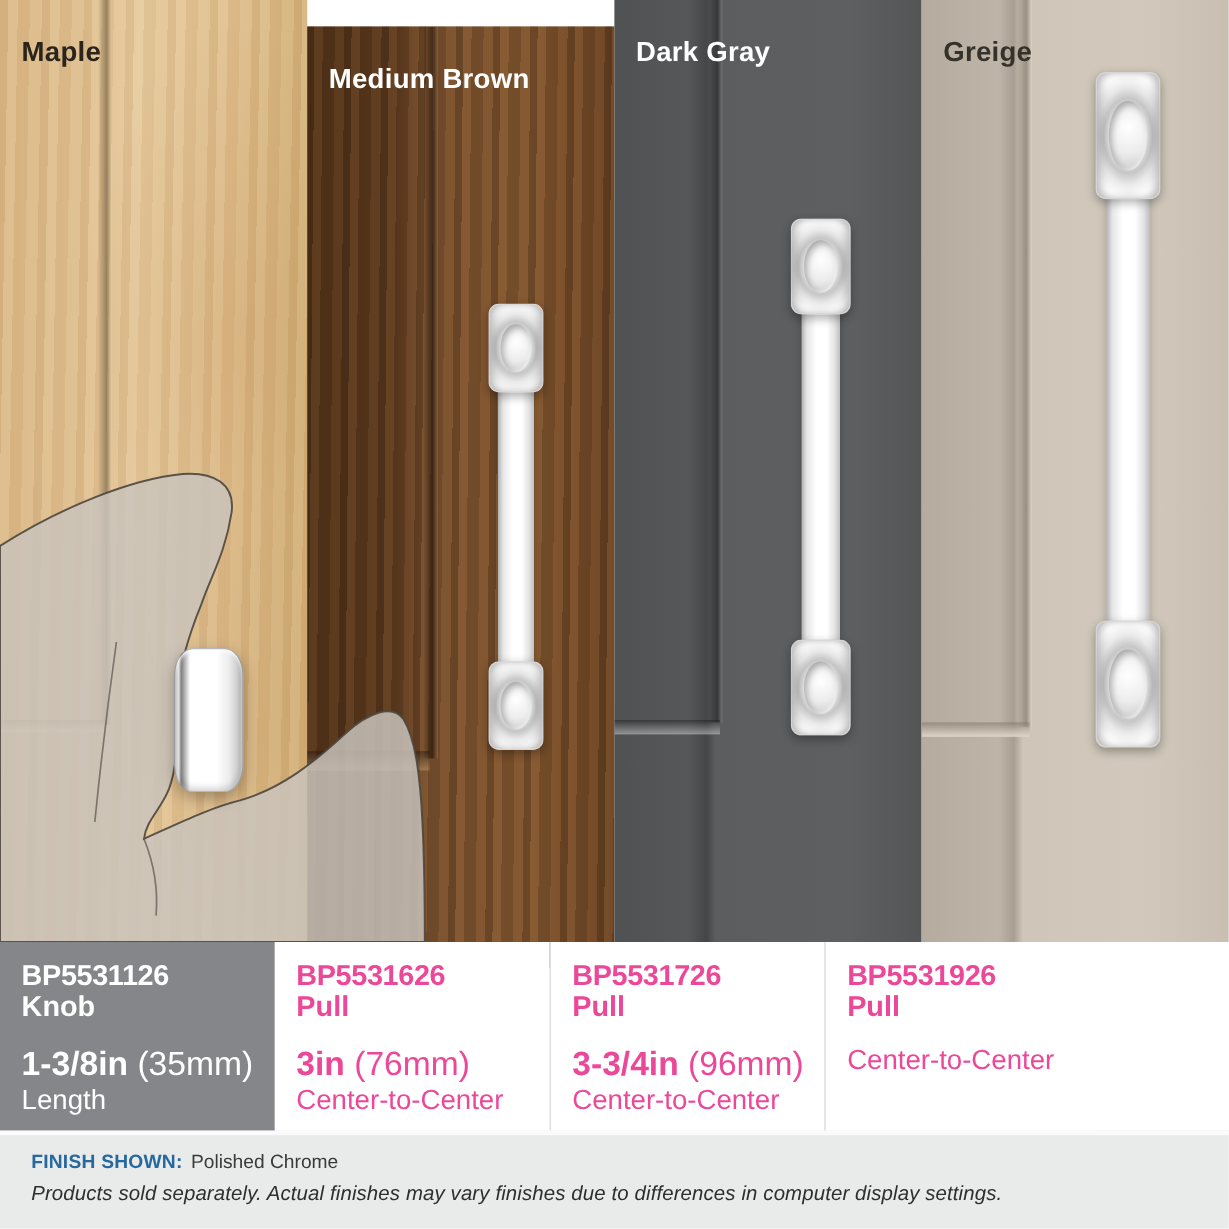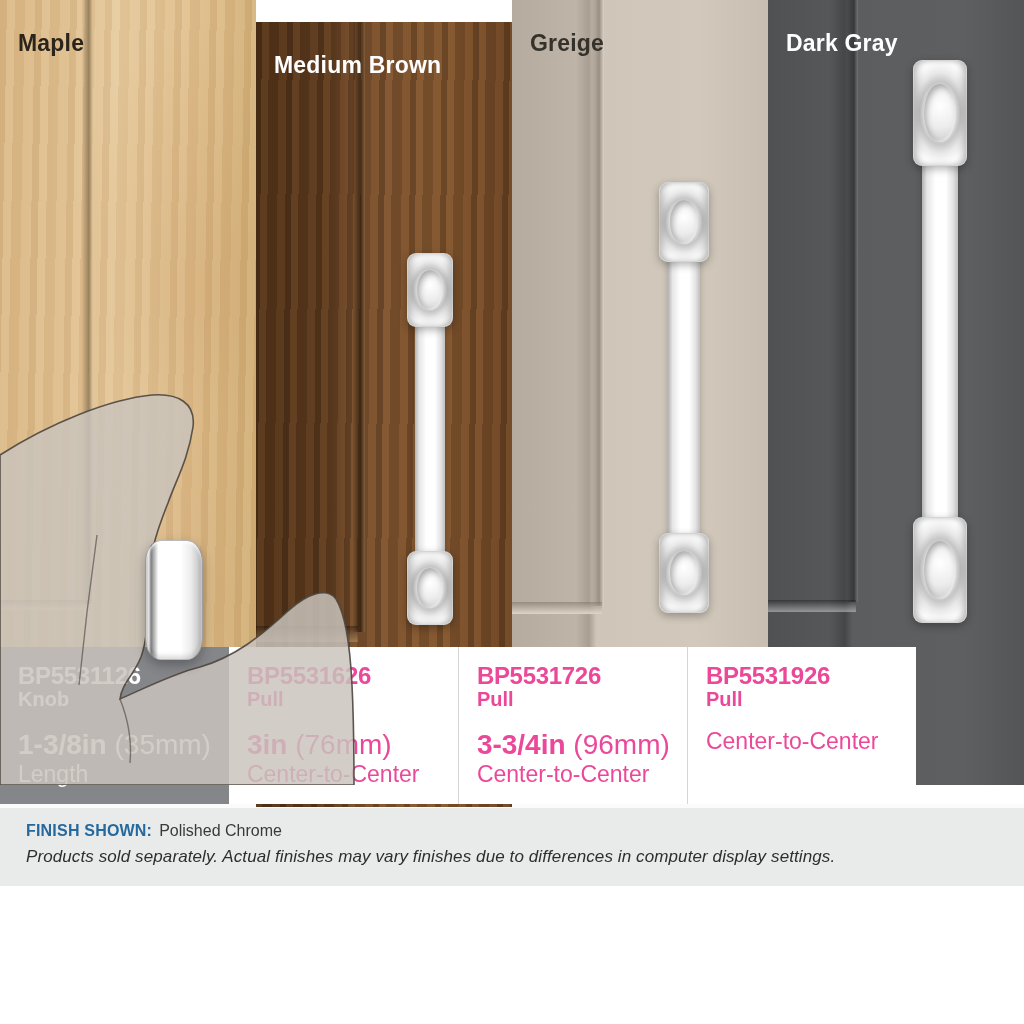--- a/index.html
+++ b/index.html
@@ -2,21 +2,21 @@
 <html><head>
 <meta charset="utf-8">
 <style>
   html,body{margin:0;padding:0;background:#fff;}
   .stage{
     position:relative;width:1024px;height:1024px;overflow:hidden;
     font-family:"Liberation Sans",sans-serif;
     -webkit-font-smoothing:antialiased;
   }
   
-  .photo-strip{position:relative;width:1024px;height:647px;display:flex;border-radius:29px;}
+  .photo-strip{position:relative;width:1024px;height:785px;display:flex;border-radius:29px;}
   .col{position:relative;width:256px;height:785px;overflow:hidden;}
   .col-maple{
     background:
       radial-gradient(220px 420px at 205px 290px, rgba(186,134,74,0.20), transparent 65%),
       radial-gradient(190px 300px at 190px 600px, rgba(176,124,66,0.16), transparent 65%),
       repeating-linear-gradient(91deg, rgba(158,112,58,0.10) 0 7px, rgba(255,240,205,0.13) 7px 15px, rgba(180,132,74,0.09) 15px 25px, rgba(246,227,186,0.11) 25px 35px),
       linear-gradient(90deg,#d9b785 0%,#debd8e 26%,#e5c99d 46%,#debd8c 76%,#d2b079 100%);
   }
   .col-brown{
     background:
@@ -81,21 +81,21 @@
   .foot-boss{position:absolute;left:20%;right:20%;top:22%;bottom:22%;border-radius:50%;
     background:radial-gradient(circle at 50% 38%, #ffffff 0%, #ececec 55%, #c9c9c9 100%);
     box-shadow:inset 2px 3px 6px rgba(0,0,0,0.30), inset -1px -1px 3px rgba(255,255,255,0.8);
   }
   
   .info-row{display:flex;width:916px;height:157px;background:#ffffff;}
   .info-cell{position:relative;width:256px;box-sizing:border-box;padding:16px 10px 0 18px;background:#ffffff;color:#ec4899;}
   .info-cell.sep{border-left:1px solid #d6d6d6;}
   .info-cell-gray{background:#84868a;color:#ffffff;}
   .code{font-size:24px;font-weight:bold;letter-spacing:-0.3px;line-height:1.08;}
-  .ptype{font-size:20px;font-weight:bold;line-height:1.08;margin-bottom:17px;}
+  .ptype{font-size:24px;font-weight:bold;line-height:1.08;margin-bottom:17px;}
   .size-line{font-size:28px;line-height:1.18;}
   .size-imp{font-weight:bold;}
   .size-met{font-weight:normal;}
   .dim-label{font-size:23px;line-height:1.18;}
   
   .footer{width:1024px;height:82px;box-sizing:border-box;background:#e9eaea;border-top:4px solid #fbfbfb;padding:13px 0 0 26px;}
   .finish-line{font-size:16px;line-height:1.2;}
   .finish-key{font-weight:bold;color:#26699e;letter-spacing:0.2px;}
   .finish-val{color:#3a3a3a;margin-left:7px;}
   .disclaimer{margin-top:7px;font-size:17px;font-style:italic;color:#2e2e2e;letter-spacing:0.1px;}
@@ -112,30 +112,30 @@
       <div class="bevel-h bh-maple"></div>
       <span class="finish-label label-dark">Maple</span>
     </div>
 
     <div class="col col-brown">
       <div class="bevel-v bv-brown"></div>
       <div class="bevel-h bh-brown"></div>
       <span class="finish-label label-light">Medium Brown</span>
     </div>
 
+    <div class="col col-darkgray">
+      <div class="bevel-v bv-darkgray"></div>
+      <div class="bevel-h bh-darkgray"></div>
+      <span class="finish-label label-light">Dark Gray</span>
+    </div>
+
     <div class="col col-greige">
       <div class="bevel-v bv-greige"></div>
       <div class="bevel-h bh-greige"></div>
       <span class="finish-label label-dark2">Greige</span>
-    </div>
-
-    <div class="col col-darkgray">
-      <div class="bevel-v bv-darkgray"></div>
-      <div class="bevel-h bh-darkgray"></div>
-      <span class="finish-label label-light">Dark Gray</span>
     </div>
 
     <svg class="hand" viewBox="0 0 360 400" aria-hidden="true">
       <path d="M 0,70
                C 50,38 110,14 152,10
                C 178,8 196,18 193,42
                C 188,75 176,95 168,118
                C 157,145 149,170 148,195
                C 147,225 149,250 141,272
                C 134,290 122,298 120,314

